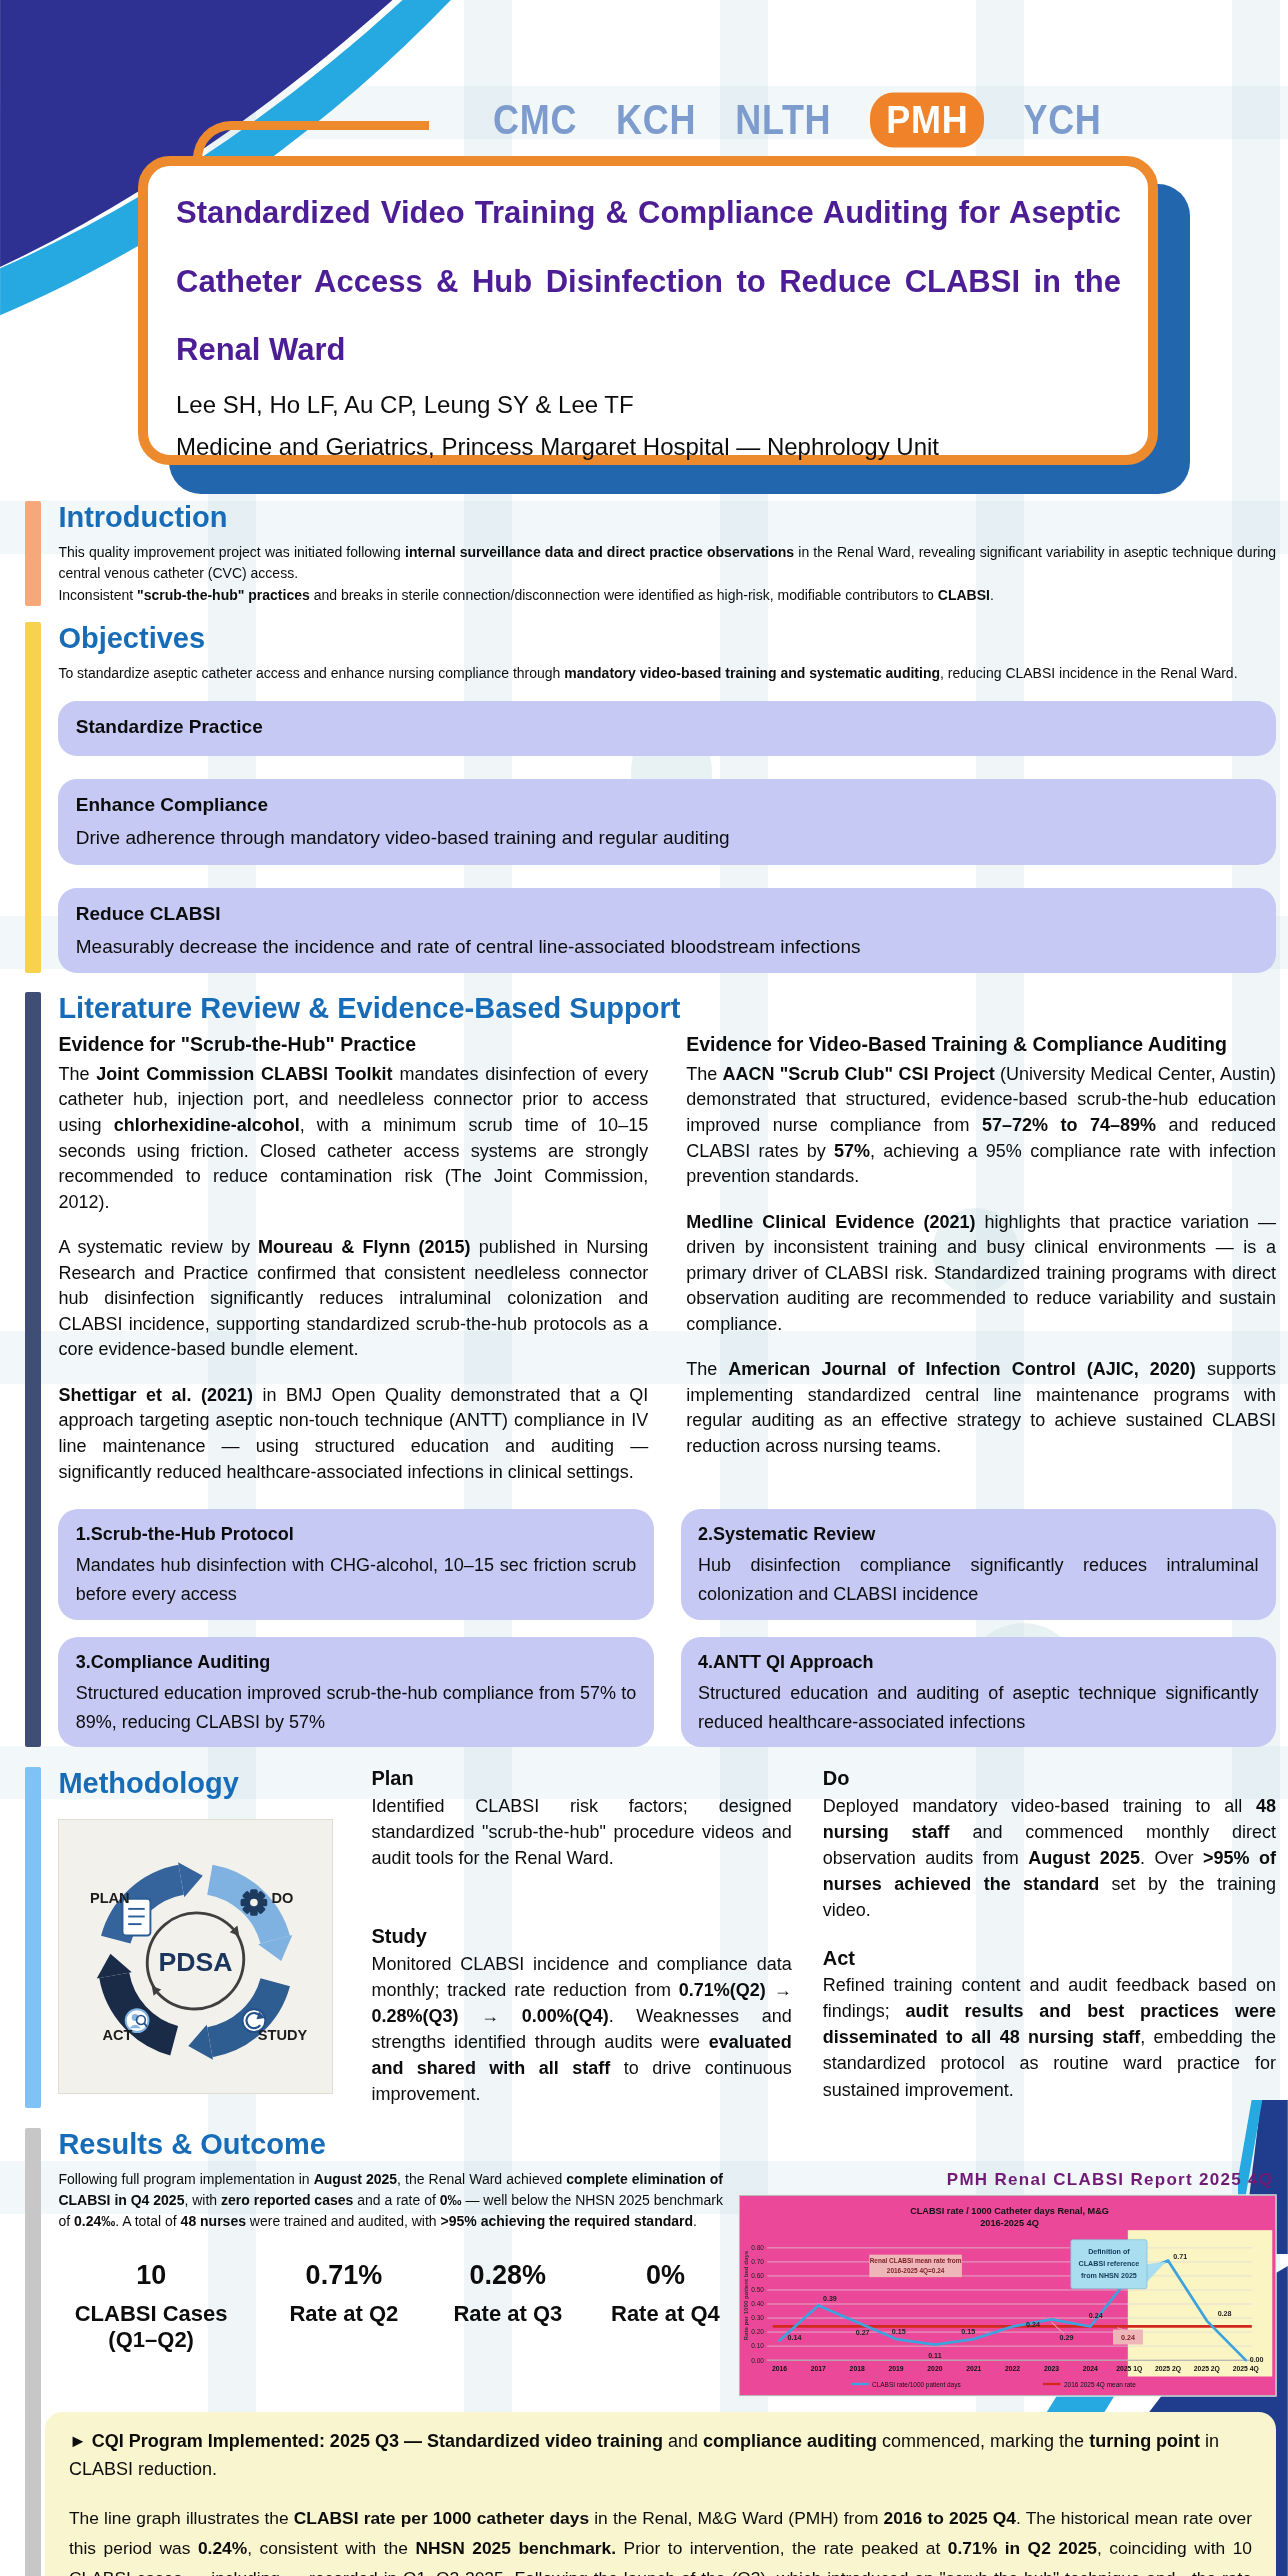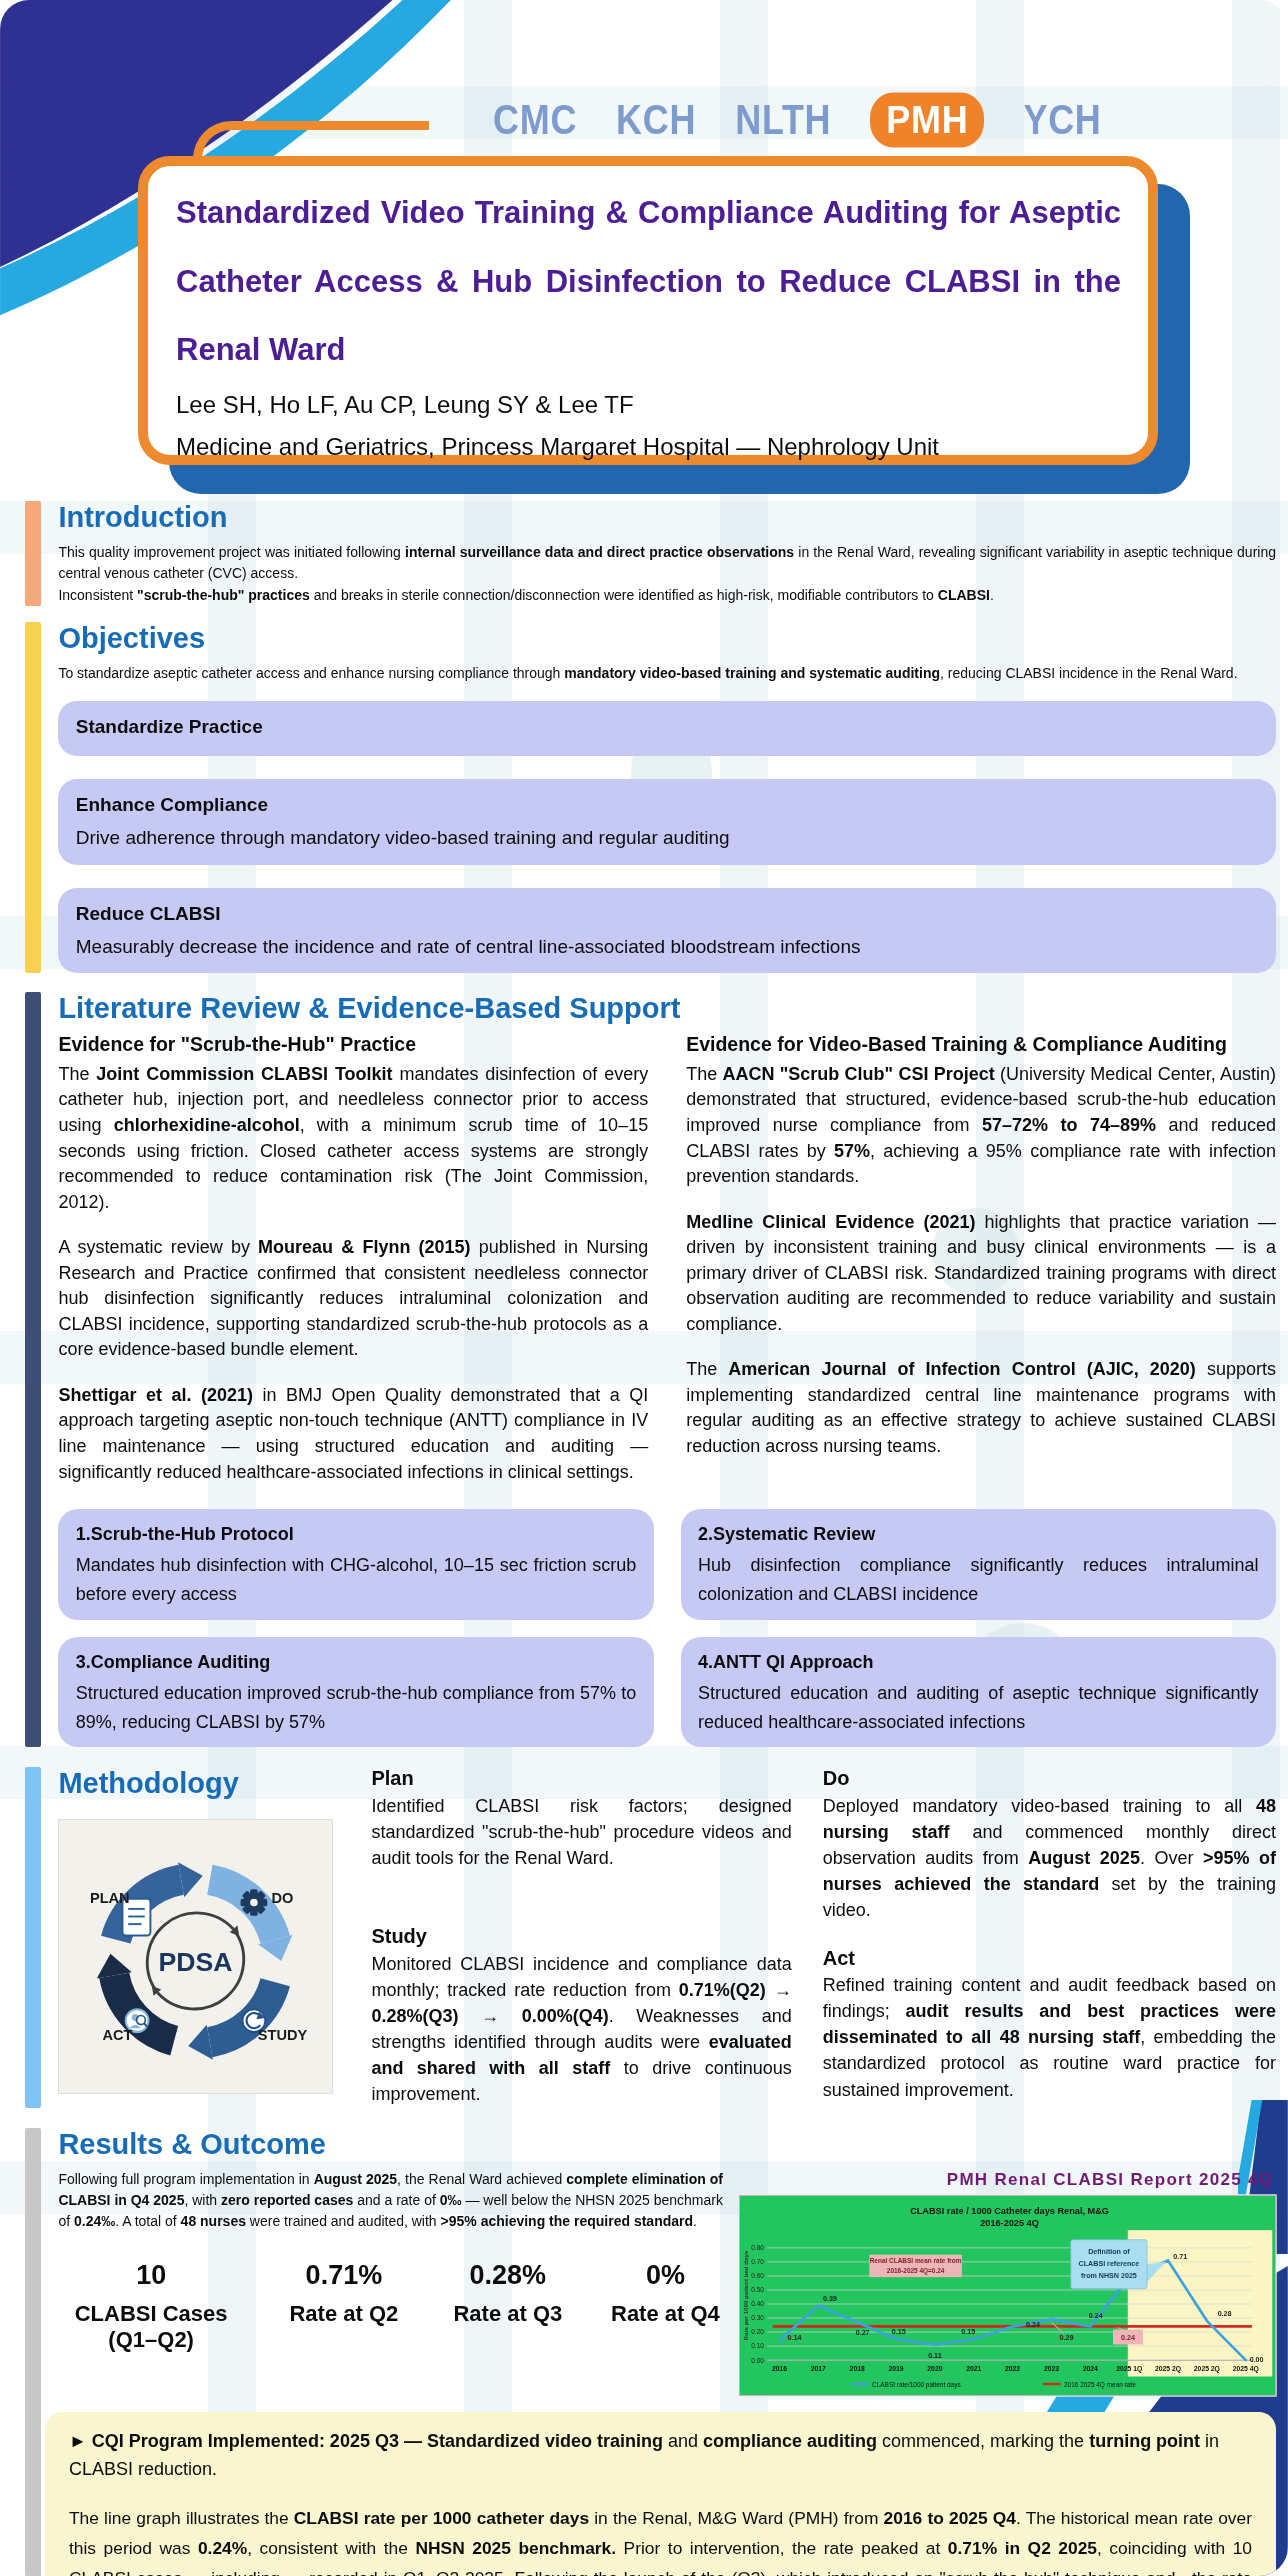--- a/index.html
+++ b/index.html
@@ -1,18 +1,18 @@
 <!DOCTYPE html>
 <html style="font-size:10.7px"><head>
 <meta charset="utf-8">
 <style>
   * { margin:0; padding:0; box-sizing:border-box; }
   html,body { background:#ffffff; }
   #poster { position:relative; width:1288px; height:2576px; overflow:hidden;
-            background:#ffffff; font-family:"Liberation Sans", sans-serif; color:#0c0c0c;border-radius:29px; }
+            background:#ffffff; font-family:"Liberation Sans", sans-serif; color:#0c0c0c; }
   .bgpat { position:absolute; inset:0; z-index:0; pointer-events:none;
     background:
       repeating-linear-gradient(90deg, transparent 0 208px, rgba(176,208,218,0.20) 208px 256px),
       repeating-linear-gradient(0deg, transparent 0 362px, rgba(176,208,218,0.16) 362px 415px);}
   .bgellipse { position:absolute; border-radius:50%; background:#cfe3e4; opacity:.45; z-index:0; }
   .flow { position:relative; z-index:2; }
 
   
   #hdr { position:relative; height:493px; }
   .deco-tl { position:absolute; left:0; top:0; z-index:1; }
@@ -61,21 +61,21 @@
   .pdsa text { font-family:"Liberation Sans", sans-serif; }
   .pdsa-lab { font-size:23px; font-weight:bold; fill:#1c1c1c; }
   .pdsa-center { font-size:42px; font-weight:bold; fill:#1c355c; }
 
   
   .res-grid { display:grid; grid-template-columns:1fr 537px; column-gap:16px; }
   .stats { display:grid; grid-template-columns:1.45fr 1fr 1fr .9fr; margin-top:28px; text-align:center;gap:36px; }
   .stat-v { font-size:27px; font-weight:bold; }
   .stat-l { font-size:22px; font-weight:bold; margin-top:9.4px; }
   .chart-tag { text-align:right; font-size:17px; font-weight:600; letter-spacing:1.3px; color:#701a75; margin:1.3px 2.7px 5.4px 0; }
-  .chart-card { background:#22c55e; border:0.7px solid #b9b9b9; box-shadow:0 0 0 0.7px #eee; }
+  .chart-card { background:#ec4899; border:0.7px solid #b9b9b9; box-shadow:0 0 0 0.7px #eee; }
   .chart-card svg { display:block; width:535px; height:199px; }
   .ynote { background:#f9f6cf; border-radius:17.4px; padding:16px 24px; margin:16px 0 0 -13.4px; }
   .ynote .blt { font-size:18px; line-height:1.55; }
   .ynote .bodyp { font-size:17.4px; line-height:1.72; text-align:justify; margin-top:20px; }
   .deco-br { position:absolute; right:0; bottom:0; z-index:1; }
   .deco-rm { position:absolute; right:0; top:2100px; z-index:1; }
 </style>
 </head>
 <body>
 

